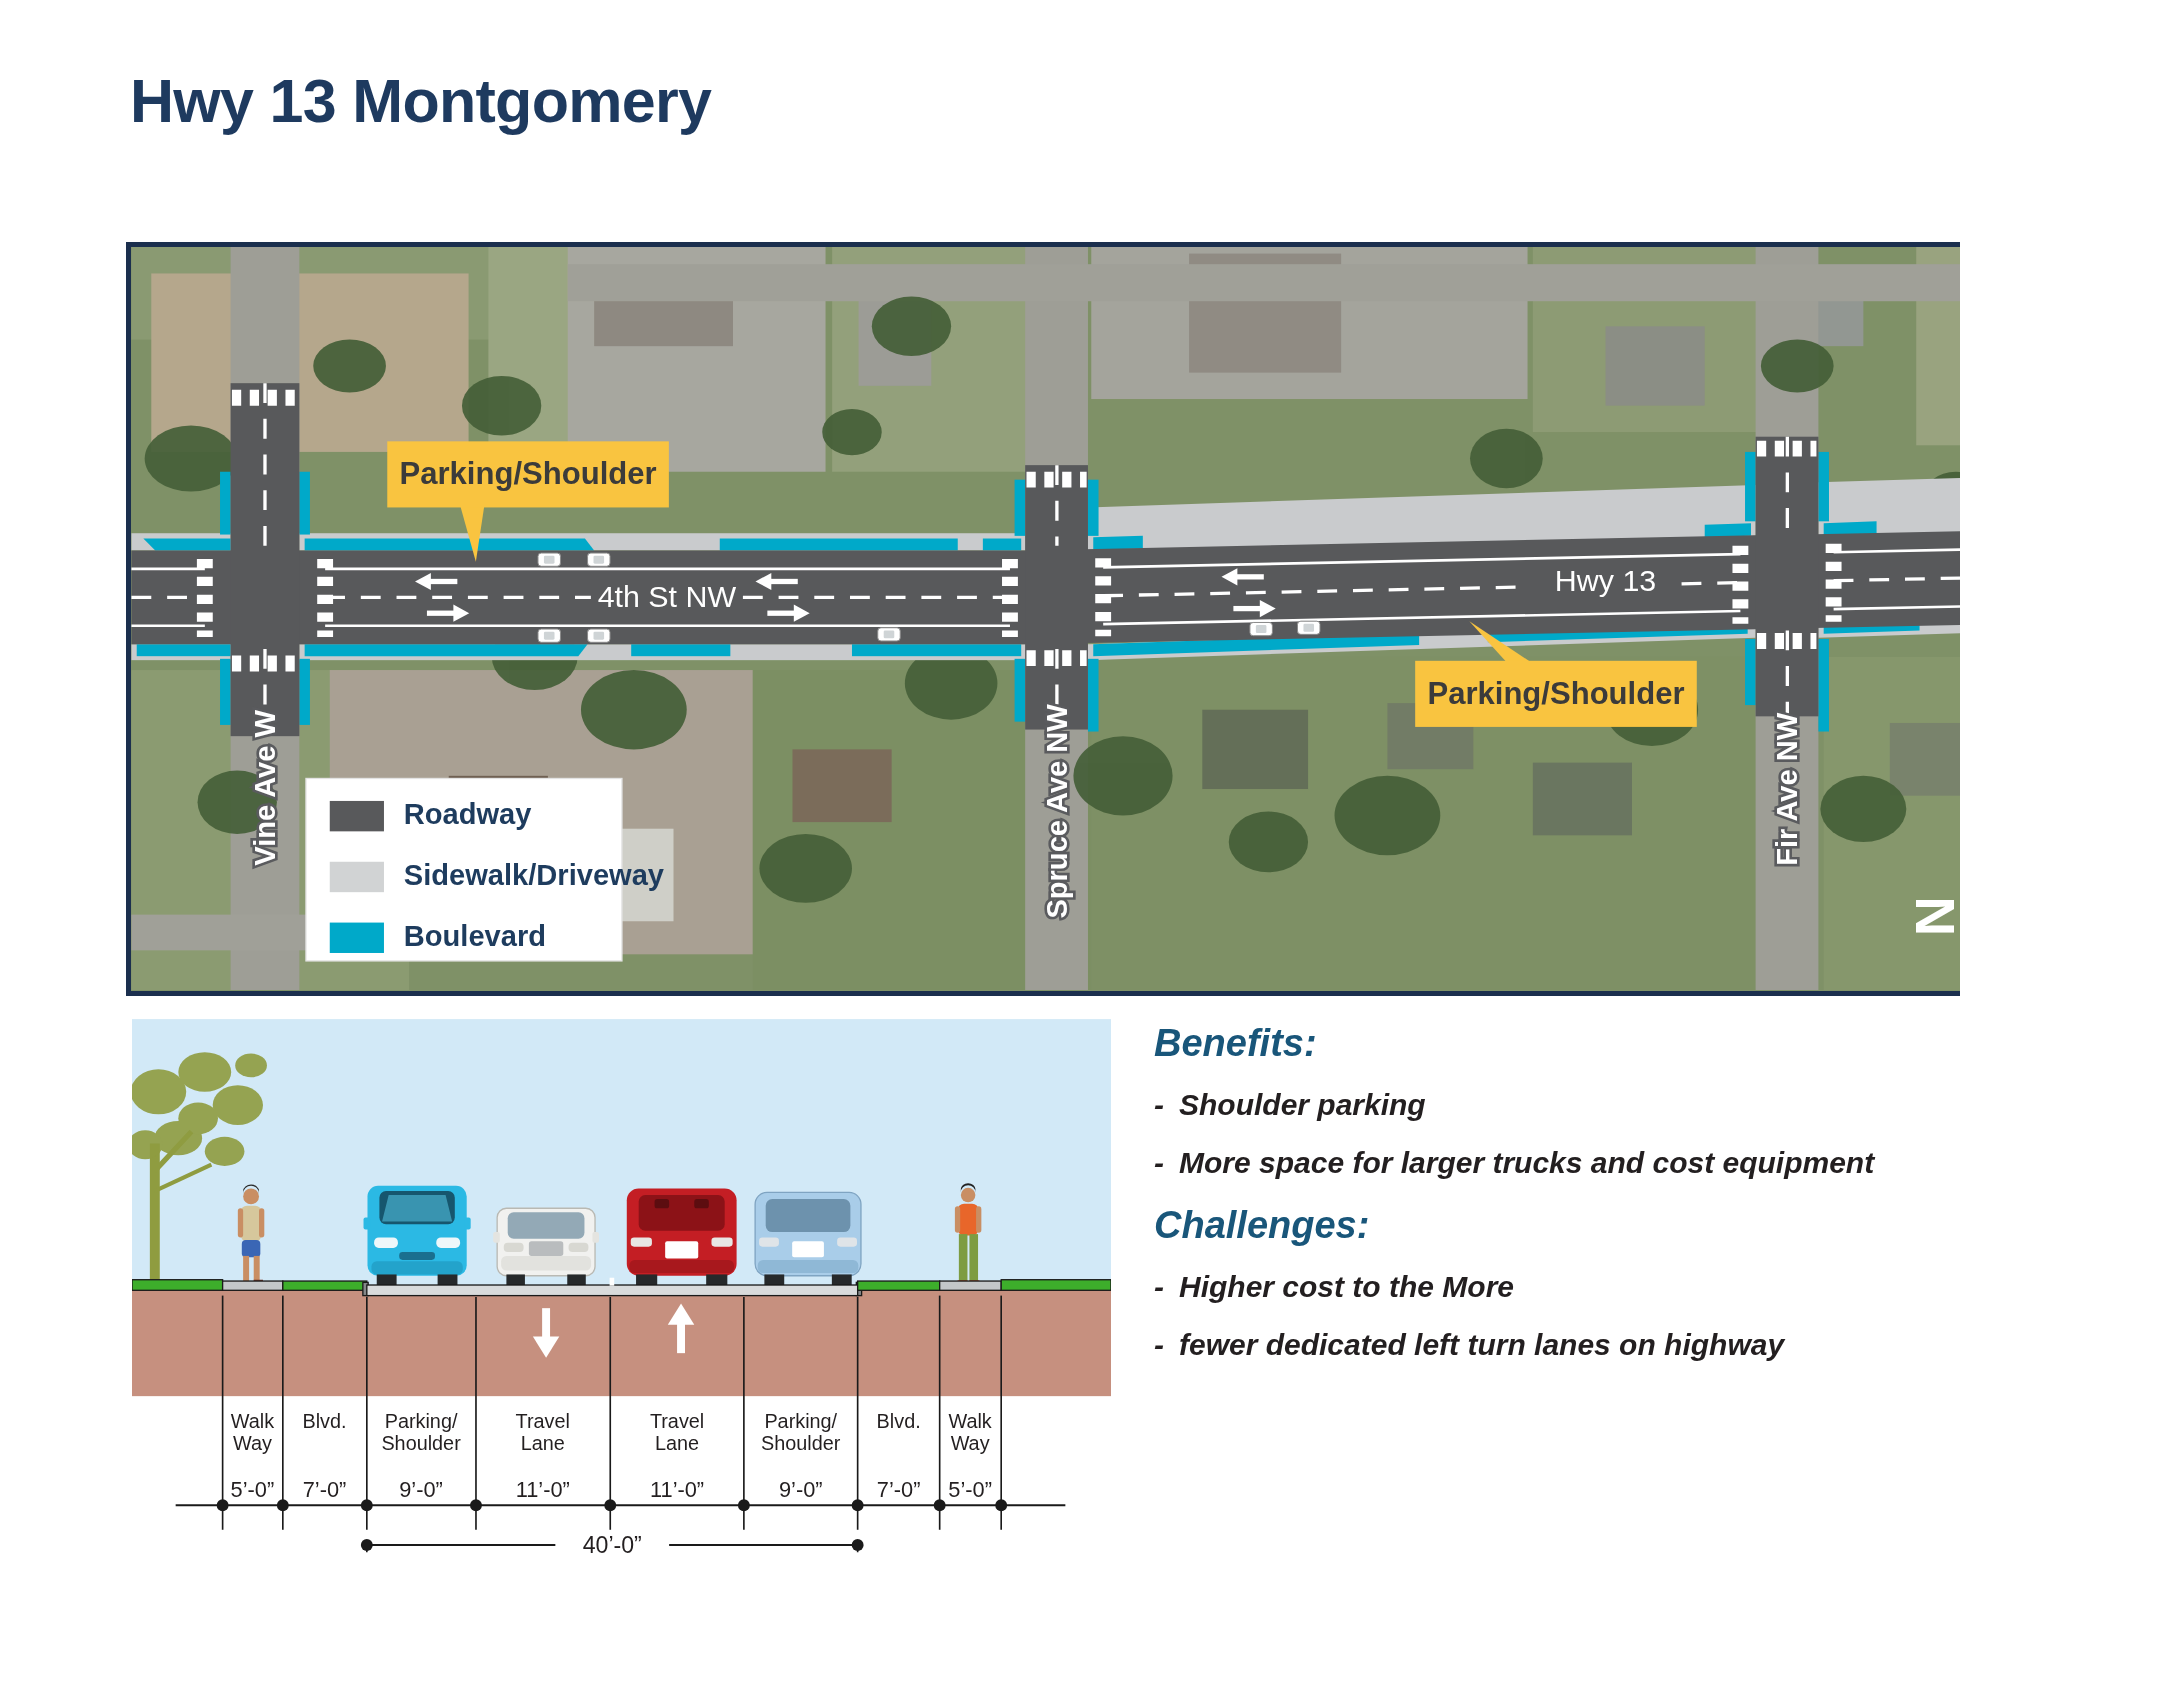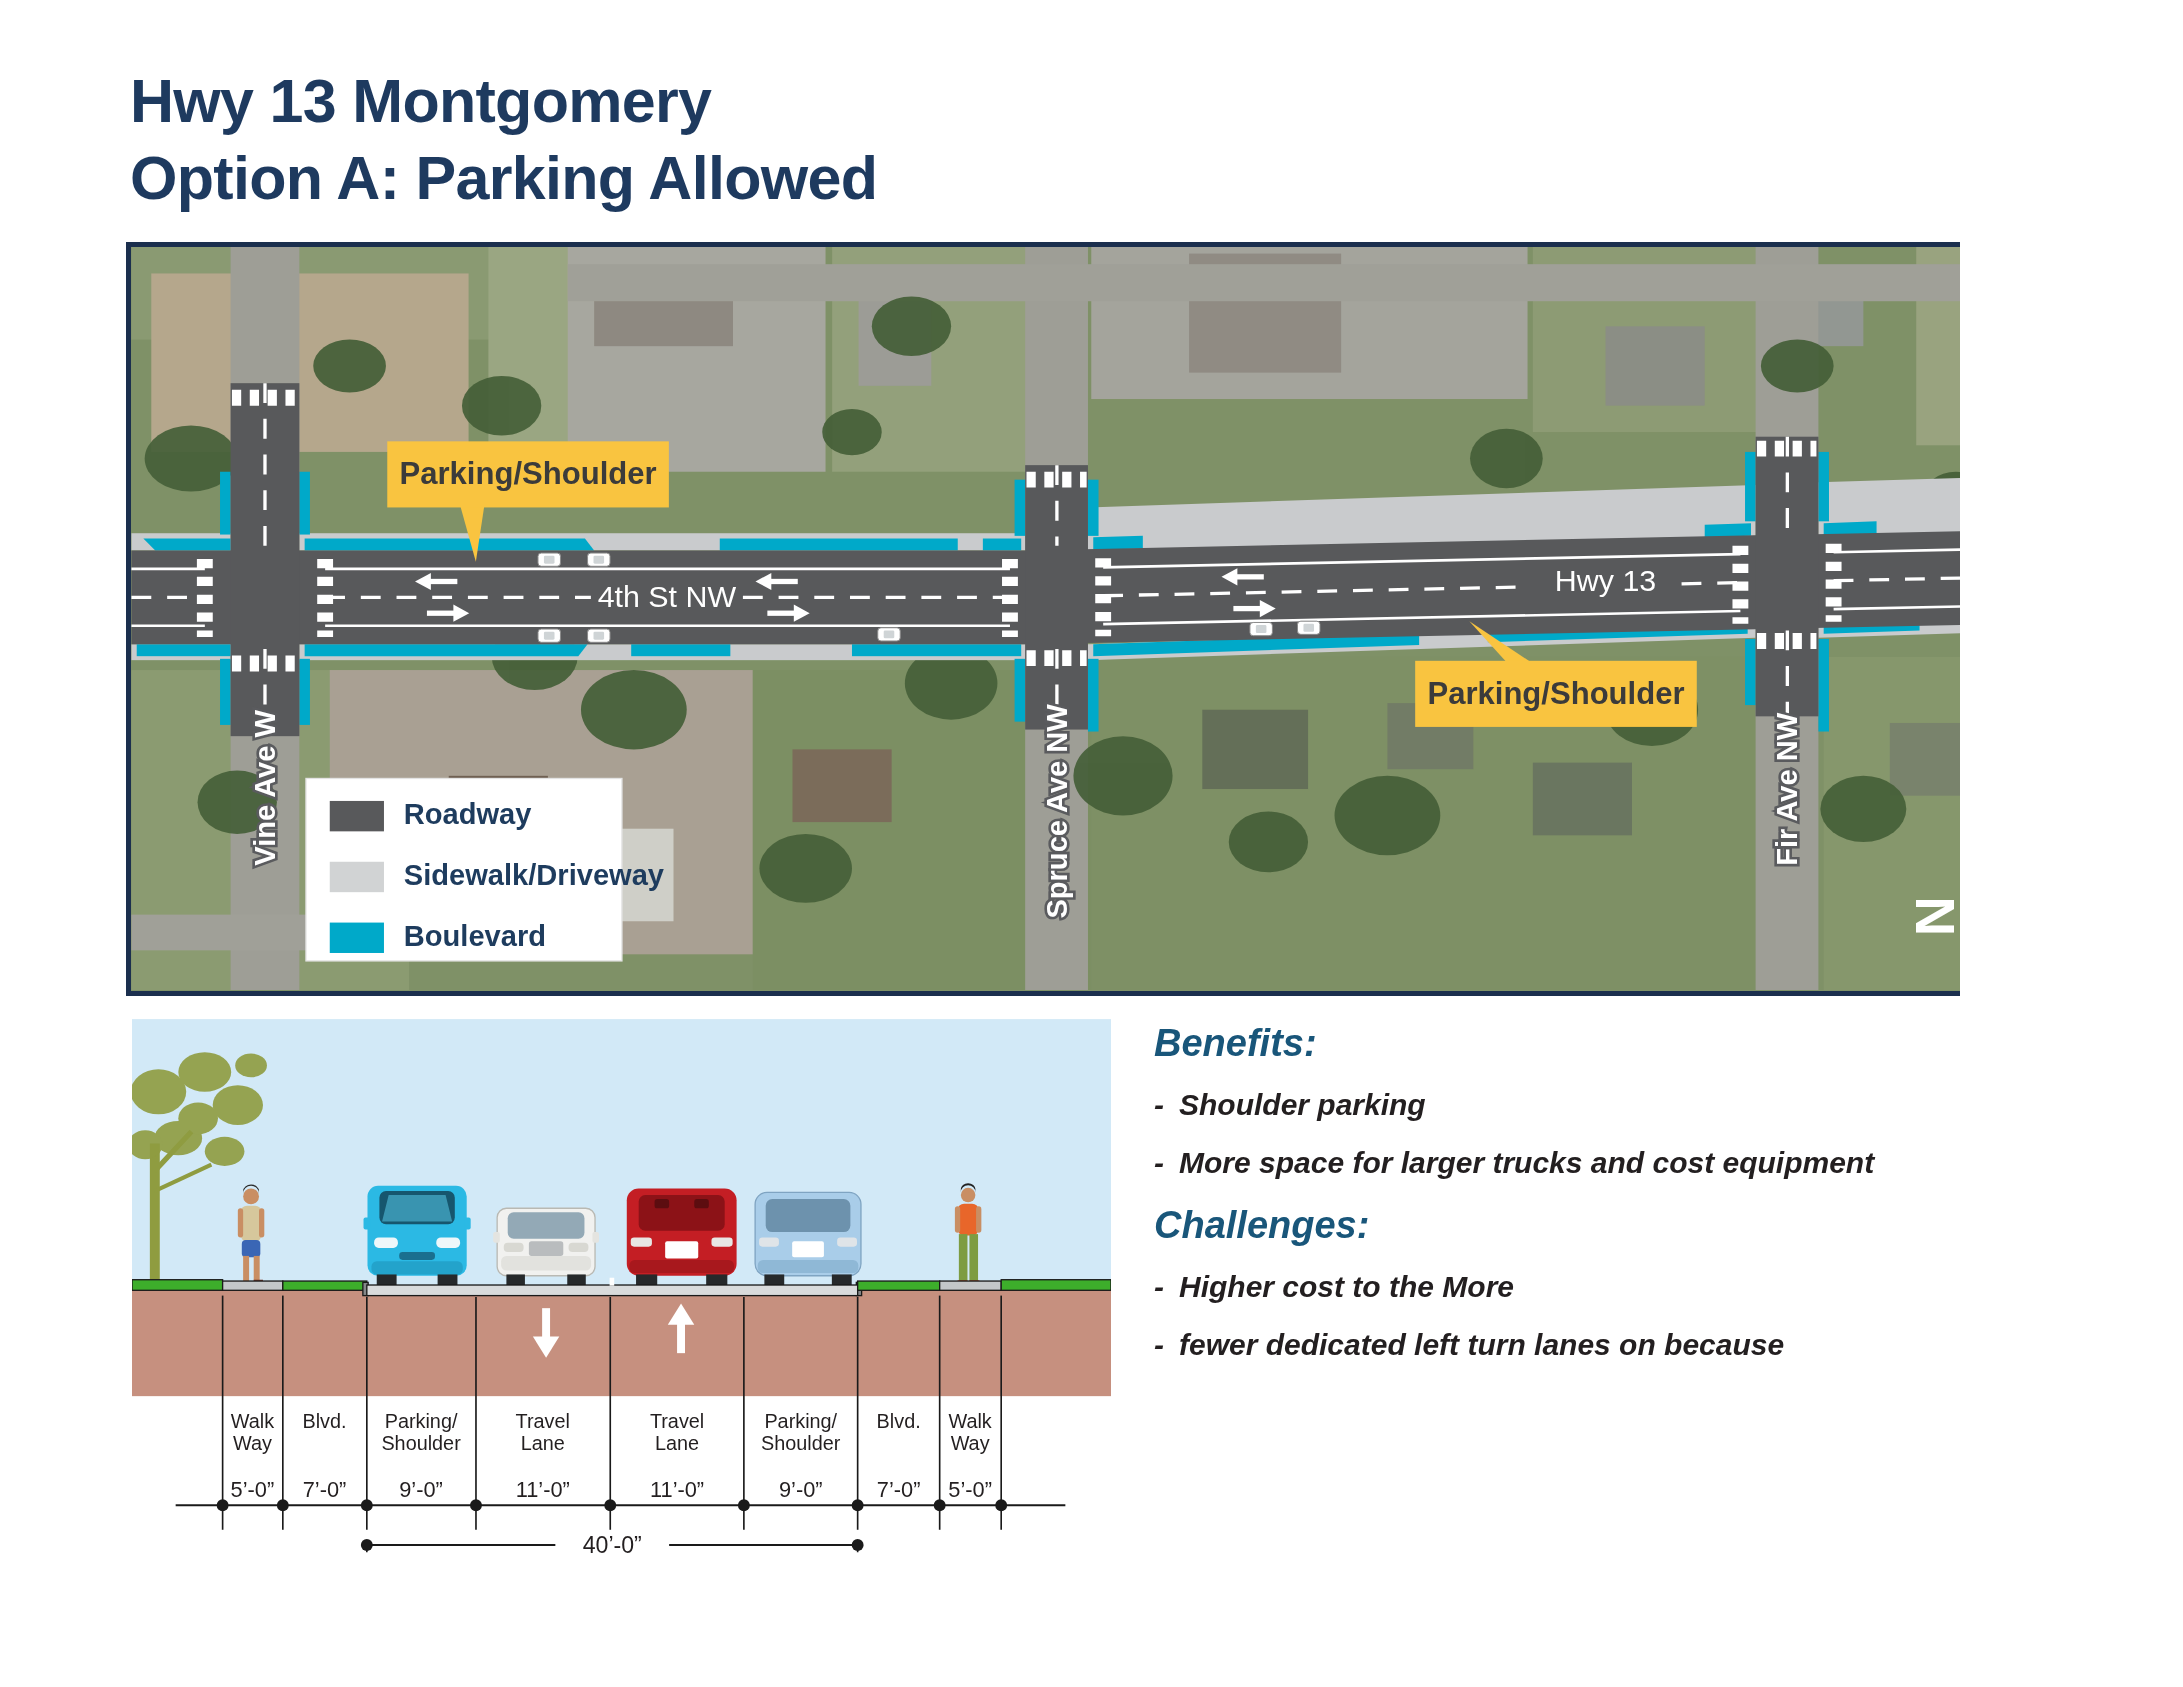--- a/index.html
+++ b/index.html
@@ -23,21 +23,20 @@
                line-height:1.38;margin-bottom:17px;}
   .bullet-dash{width:25px;flex:0 0 25px;}
 </style>
 </head>
 <body>
 
 <div id="page">
 
   <div id="title">
     <div>Hwy 13 Montgomery</div>
-    <div>Option A: Parking Allowed</div>
   </div>
 
   <div id="map-panel">
     <svg id="map-svg" viewBox="0 0 3000 1124">
 
       <g>
         <rect x="0" y="0" width="3000" height="1124" fill="#7f9167"></rect>
         <rect x="0" y="0" width="640" height="140" fill="#8a9a72"></rect>
         <rect x="30" y="40" width="480" height="270" fill="#b5a78c"></rect>
         <rect x="540" y="0" width="130" height="330" fill="#9aa682"></rect>
@@ -504,19 +503,19 @@
       <span>More space for larger trucks and cost equipment</span>
     </div>
     <div class="section-heading second">Challenges:</div>
     <div class="bullet-item">
       <span class="bullet-dash">-</span>
       <span>Higher cost to the More</span>
     </div>
     <div class="bullet-item">
       <span class="bullet-dash">-</span>
       <span>
-        <div>fewer dedicated left turn lanes on because</div>
+        <div>fewer dedicated left turn lanes on highway</div>
       </span>
     </div>
   </div>
 
 </div>
 
 
 </body></html>

